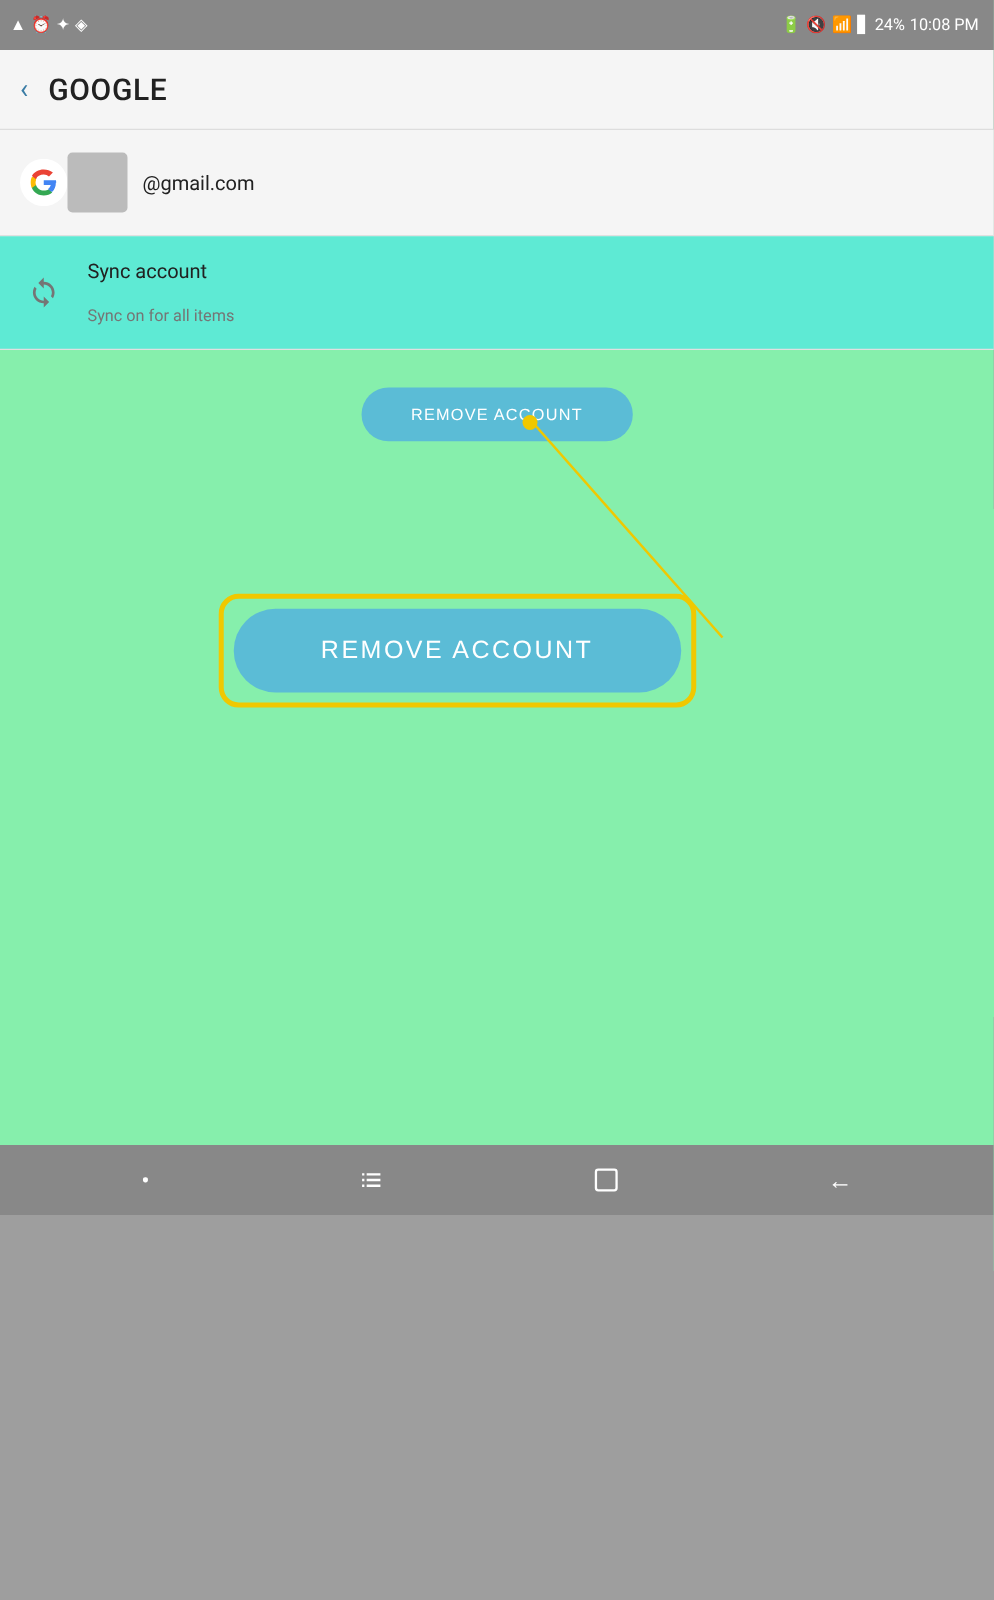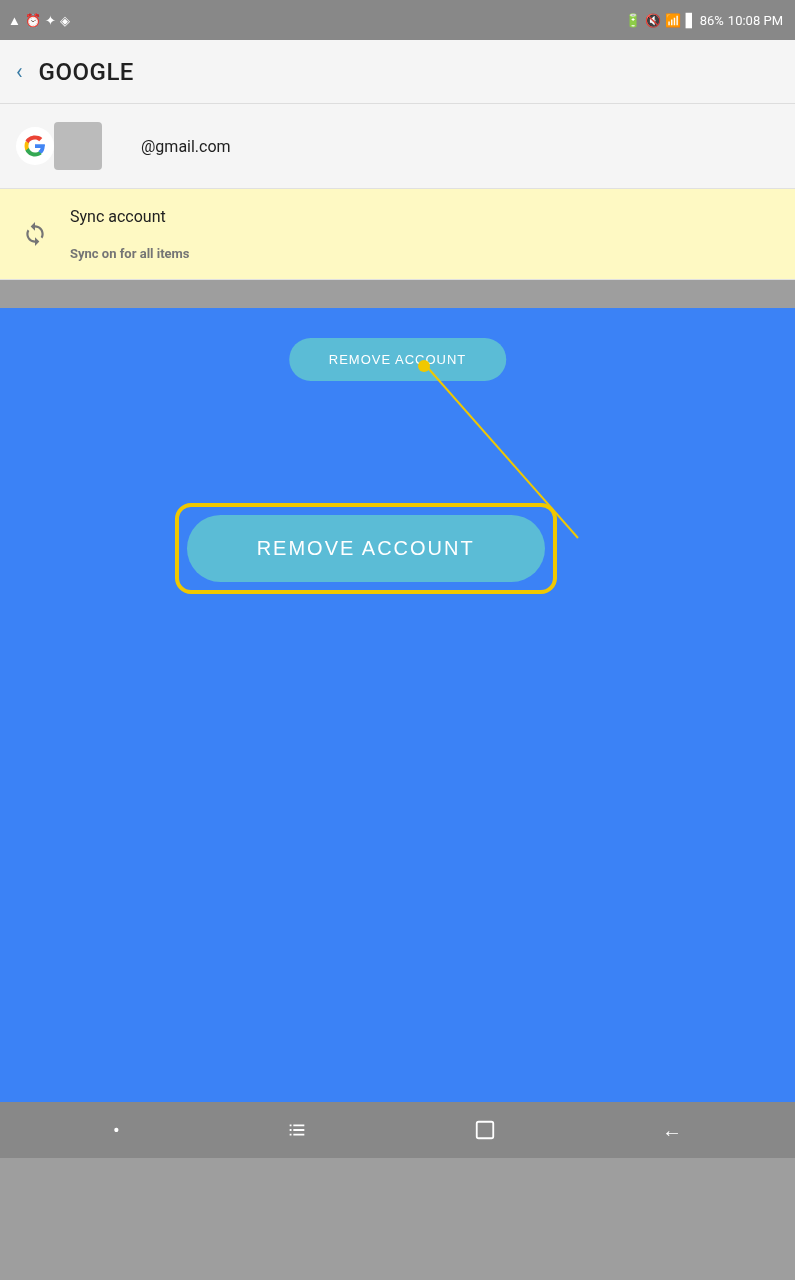--- a/index.html
+++ b/index.html
@@ -90,29 +90,28 @@
       height: 48px;
       background: #bbb;
       border-radius: 4px;
       margin-right: 12px;
       flex-shrink: 0;
     }
 
     .account-email {
       font-size: 16px;
       color: #212121;
-      margin-left: 27px;
     }
 
     
     .sync-row {
       display: flex;
       align-items: center;
       padding: 18px 16px;
-      background: #fef9c3;
+      background: #5eead4;
       border-bottom: 1px solid #e0e0e0;
     }
 
     .sync-icon-wrap {
       width: 38px;
       height: 38px;
       display: flex;
       align-items: center;
       justify-content: center;
       margin-right: 16px;
@@ -127,30 +126,28 @@
     .sync-title {
       font-size: 16px;
       color: #212121;
       font-weight: 400;
     }
 
     .sync-subtitle {
       font-size: 13px;
       color: #757575;
       margin-top: 20px;
-      font-weight: bold;
     }
 
     
     .gray-bg {
-      background: #3b82f6;
-      width: 100%;
-      height: 850px;
+      background: #86efac;
+      width: 100%;
+      height: 692px;
       position: relative;
-      margin-top: 28px;
     }
 
     
     .remove-btn-small {
       position: absolute;
       top: 30px;
       left: 50%;
       transform: translateX(-50%);
       background: #5bbcd6;
       border: none;
@@ -243,21 +240,21 @@
     <span class="status-icon">▲</span>
     <span class="status-icon">⏰</span>
     <span class="status-icon">✦</span>
     <span class="status-icon">◈</span>
   </div>
   <div class="status-bar-right">
     <span>🔋</span>
     <span>🔇</span>
     <span>📶</span>
     <span>▋</span>
-    <span>86%</span>
+    <span>24%</span>
     <span>10:08 PM</span>
   </div>
 </div>
 
 <div class="header">
   <div class="back-btn">
     <span>‹</span>
   </div>
   <span class="header-title">GOOGLE</span>
 </div>

